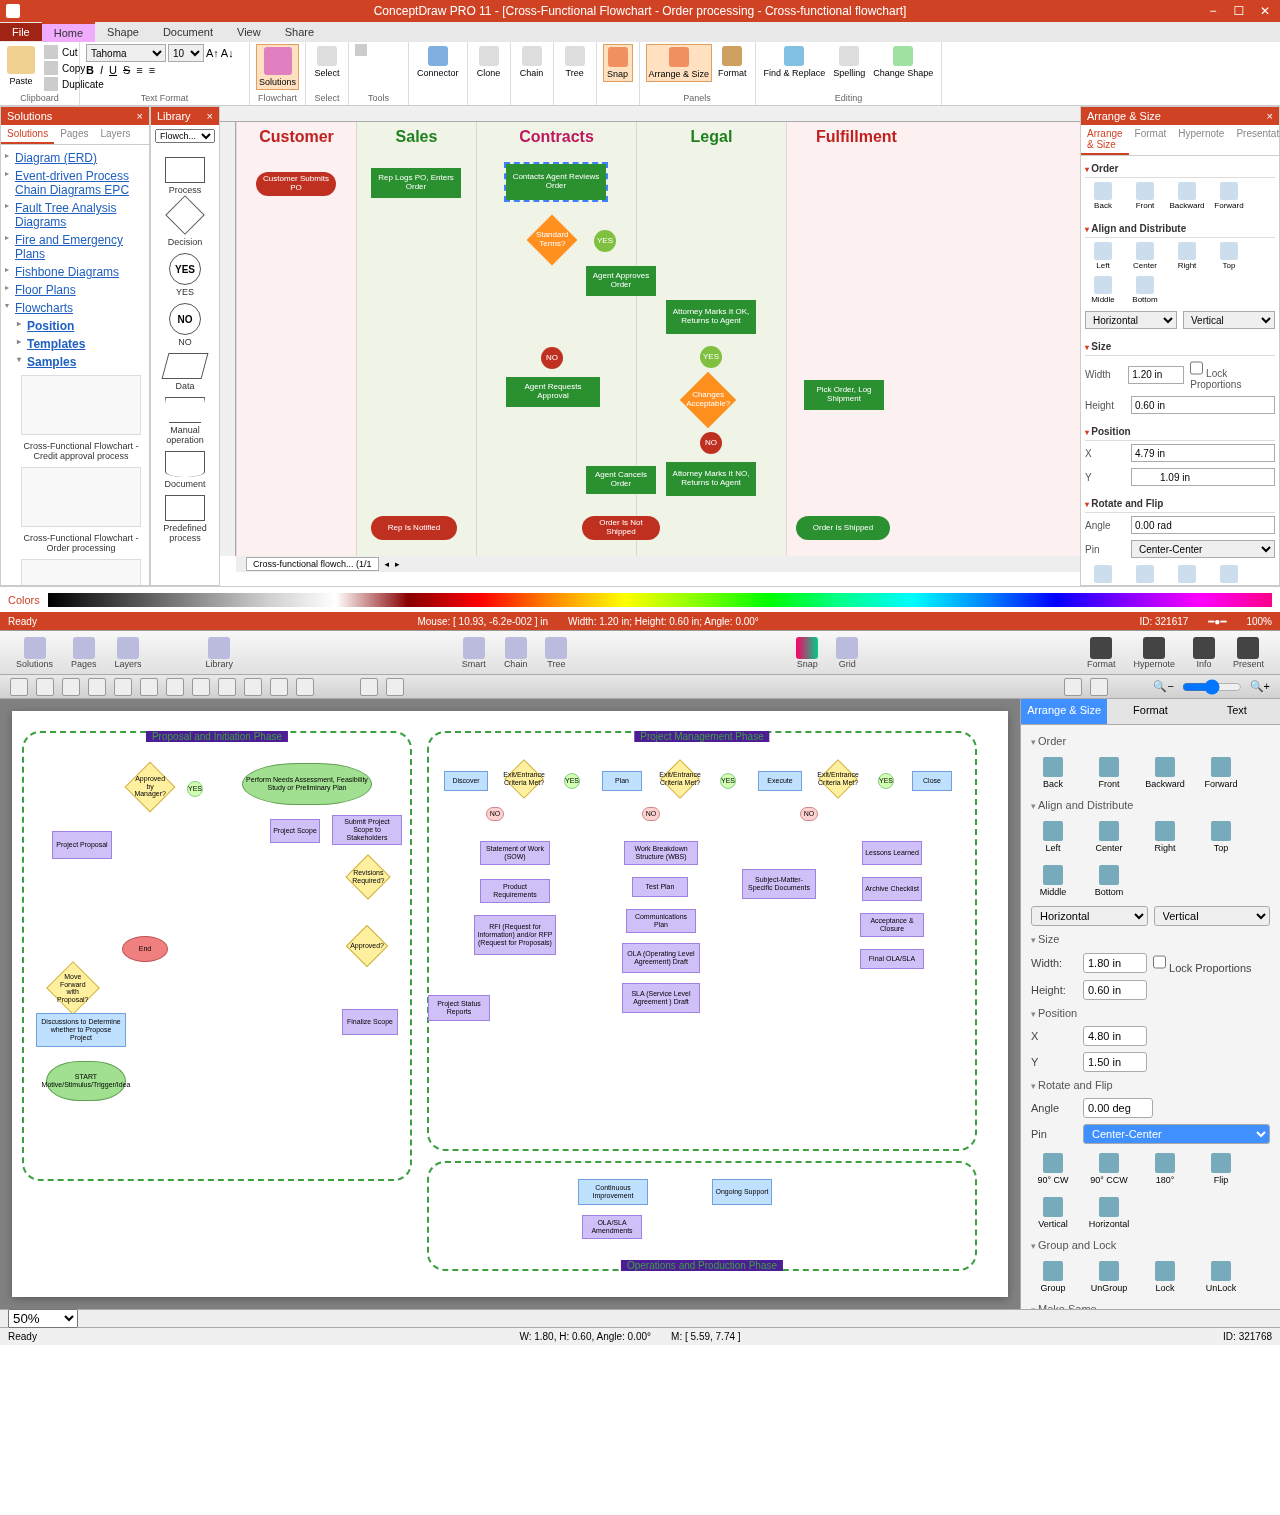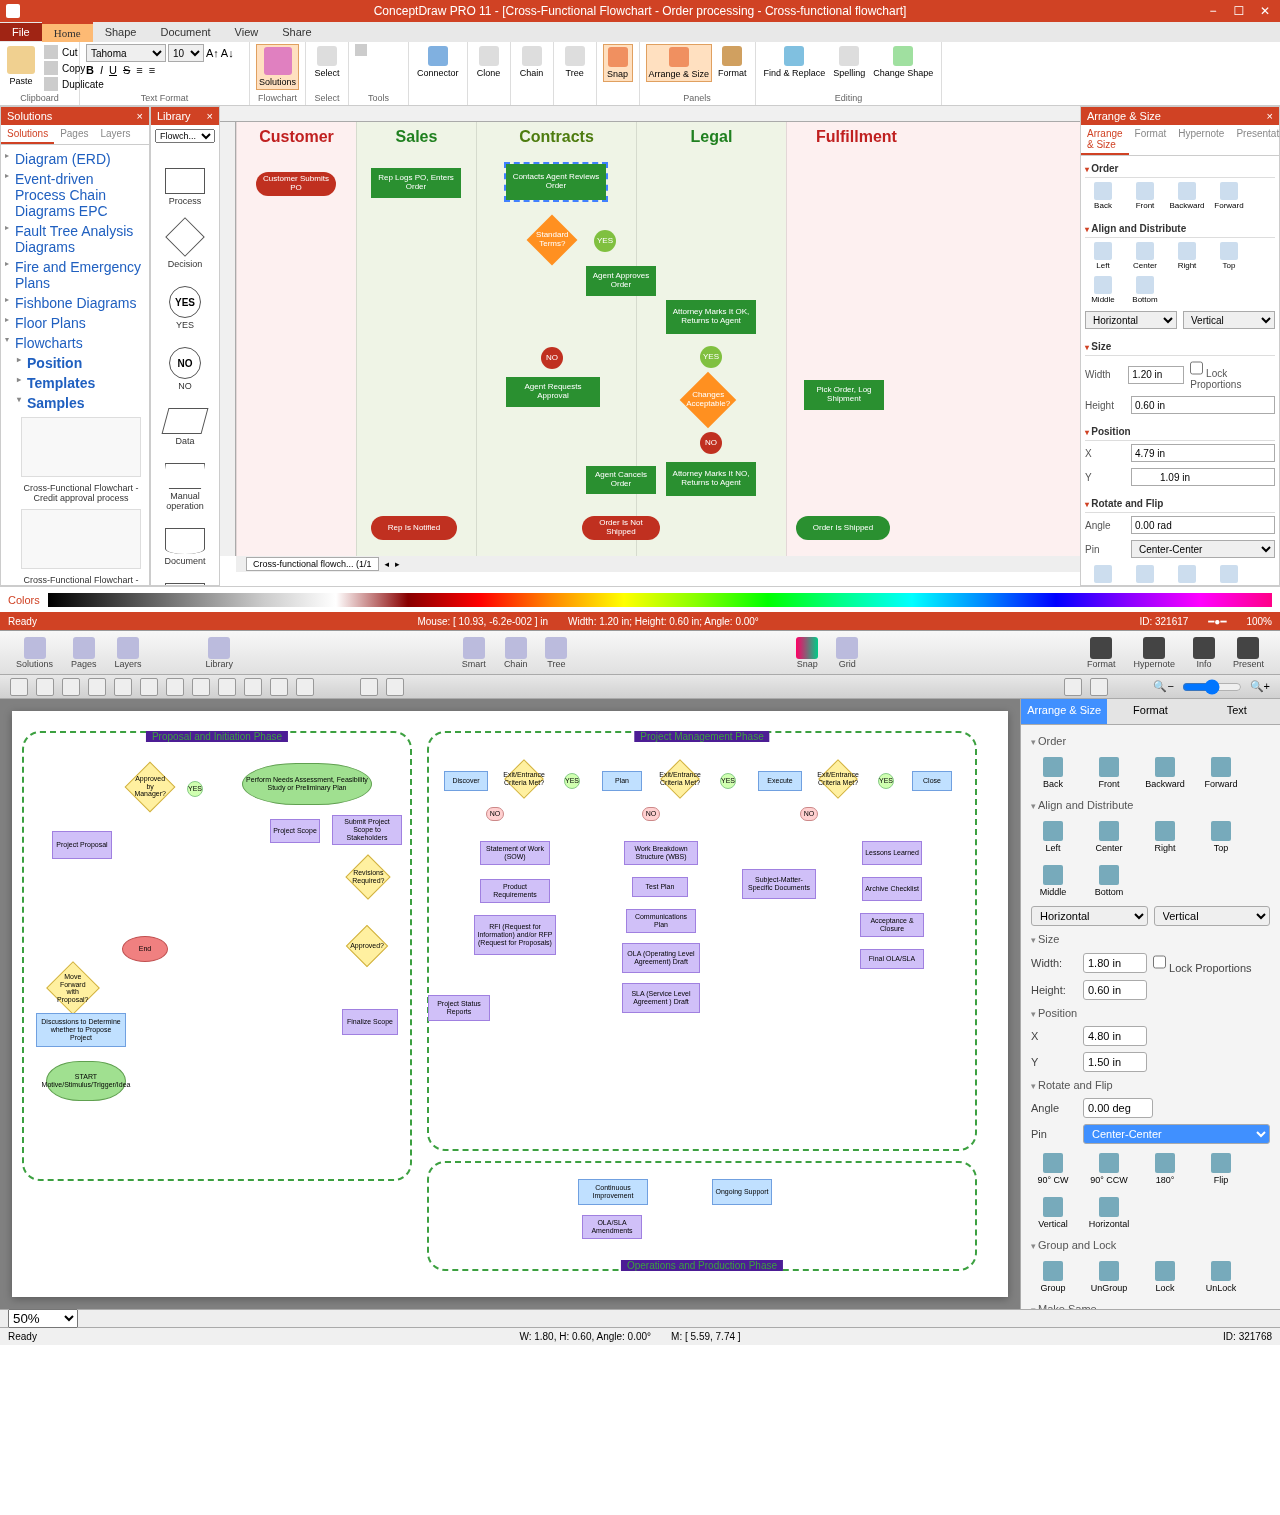--- a/index.html
+++ b/index.html
@@ -8,21 +8,21 @@
 
 .win-app { background: #f0f0f0; }
 .win-titlebar { height: 22px; background: #d04224; color: #fff; display: flex; align-items: center; justify-content: center; font-size: 12px; position: relative; }
 .win-titlebar .win-icon { position: absolute; left: 6px; width: 14px; height: 14px; background: #fff; border-radius: 2px; }
 .win-titlebar .win-ctrls { position: absolute; right: 4px; display: flex; gap: 4px; }
 .win-titlebar .win-ctrls span { width: 22px; height: 16px; display: inline-flex; align-items: center; justify-content: center; cursor: pointer; }
 
 .win-menubar { height: 20px; background: #e8e8e8; display: flex; align-items: center; padding-left: 0; }
 .win-menubar .file-tab { background: #a02414; color: #fff; padding: 3px 12px; font-size: 11px; }
 .win-menubar .tab { padding: 3px 12px; font-size: 11px; color: #333; cursor: pointer; }
-.win-menubar .tab.active { background: #fdba74; border-top: 2px solid #d04224; font-family: Liberation Serif, serif; }
+.win-menubar .tab.active { background: #f0abfc; border-top: 2px solid #d04224; }
 
 .win-ribbon { height: 64px; background: #fff; border-bottom: 1px solid #ccc; display: flex; }
 .ribbon-group { border-right: 1px solid #ddd; padding: 2px 6px; display: flex; flex-direction: column; justify-content: space-between; }
 .ribbon-group .label { text-align: center; font-size: 9px; color: #666; }
 .ribbon-group .items { display: flex; gap: 4px; align-items: flex-start; }
 .rb-btn { display: flex; flex-direction: column; align-items: center; font-size: 9px; padding: 2px; cursor: pointer; min-width: 30px; }
 .rb-btn .ico { width: 20px; height: 20px; background: #ddd; border-radius: 3px; margin-bottom: 2px; }
 .rb-btn.big .ico { width: 28px; height: 28px; }
 .rb-btn.highlight { background: #ffe0c0; border: 1px solid #e0a060; }
 .rb-small { display: flex; align-items: center; gap: 4px; font-size: 10px; padding: 1px 4px; cursor: pointer; }
@@ -32,46 +32,46 @@
 
 .win-body { display: flex; height: 480px; }
 .win-panel { background: #fff; border: 1px solid #ccc; display: flex; flex-direction: column; }
 .win-panel-hdr { background: #d04224; color: #fff; padding: 3px 6px; font-size: 11px; display: flex; justify-content: space-between; }
 .win-panel-tabs { display: flex; border-bottom: 1px solid #ccc; font-size: 10px; }
 .win-panel-tabs .pt { padding: 3px 6px; cursor: pointer; color: #888; }
 .win-panel-tabs .pt.active { color: #d04224; border-bottom: 2px solid #d04224; }
 
 .sol-panel { width: 150px; }
 .sol-list { flex: 1; overflow: auto; padding: 4px; }
-.sol-item { color: #2060c0; font-size: 14px; padding: 2px 0 2px 10px; cursor: pointer; position: relative; }
+.sol-item { color: #2060c0; font-size: 12px; padding: 2px 0 2px 10px; cursor: pointer; position: relative; text-decoration: underline; }
 .sol-item::before { content: "▸"; position: absolute; left: 0; font-size: 8px; color: #888; }
 .sol-item.exp::before { content: "▾"; }
 .sol-sub { padding-left: 12px; }
 .sol-thumb { width: 120px; height: 60px; background: #f8f8f8; border: 1px solid #ddd; margin: 4px auto; }
 .sol-thumb-label { font-size: 9px; text-align: center; color: #333; padding: 2px; }
 
 .lib-panel { width: 70px; }
 .lib-shapes { flex: 1; overflow: auto; padding: 4px; text-align: center; }
-.lib-shape { margin: 17px 0; }
+.lib-shape { margin: 6px 0; }
 .lib-shape .sh { width: 40px; height: 26px; margin: 0 auto 2px; border: 1.5px solid #555; background: #fff; }
 .lib-shape .sh.diamond { transform: rotate(45deg); width: 28px; height: 28px; }
 .lib-shape .sh.circle { border-radius: 50%; width: 32px; height: 32px; display: flex; align-items: center; justify-content: center; font-size: 10px; font-weight: bold; }
 .lib-shape .lbl { font-size: 9px; color: #333; }
 
 .canvas-area { flex: 1; background: #fff; position: relative; overflow: hidden; }
 .canvas-ruler-h { height: 16px; background: #f0f0f0; border-bottom: 1px solid #aaa; }
 .canvas-ruler-v { width: 16px; background: #f0f0f0; border-right: 1px solid #aaa; position: absolute; left: 0; top: 16px; bottom: 30px; }
 .canvas { position: absolute; left: 16px; top: 16px; right: 0; bottom: 30px; background: #fdf0f0; }
 .canvas-tabs { position: absolute; bottom: 14px; left: 16px; right: 0; height: 16px; background: #eee; display: flex; align-items: center; font-size: 9px; padding-left: 10px; gap: 6px; }
 
 .swim { position: absolute; top: 0; bottom: 0; border-left: 1px solid rgba(0,0,0,0.1); }
 .swim-hdr { text-align: center; font-size: 16px; font-weight: bold; padding: 6px 0; }
 .swim.customer { left: 0; width: 120px; } .swim.customer .swim-hdr { color: #c02020; }
 .swim.sales { left: 120px; width: 120px; background: rgba(200,255,200,0.25); } .swim.sales .swim-hdr { color: #208020; }
-.swim.contracts { left: 240px; width: 160px; background: rgba(200,255,200,0.25); } .swim.contracts .swim-hdr { color: #4d7c0f; }
+.swim.contracts { left: 240px; width: 160px; background: rgba(200,255,200,0.25); } .swim.contracts .swim-hdr { color: #be185d; }
 .swim.legal { left: 400px; width: 150px; background: rgba(200,255,200,0.25); } .swim.legal .swim-hdr { color: #208020; }
 .swim.fulfillment { left: 550px; width: 140px; } .swim.fulfillment .swim-hdr { color: #c02020; }
 
 .node { position: absolute; color: #fff; font-size: 8px; text-align: center; display: flex; align-items: center; justify-content: center; padding: 2px; line-height: 1.1; }
 .node.term { background: #c03020; border-radius: 12px; height: 24px; }
 .node.proc { background: #2a9030; }
 .node.proc.sel { outline: 2px dashed #4080ff; }
 .node.dec { background: #ff9020; transform: rotate(45deg); }
 .node.dec span { transform: rotate(-45deg); display: block; }
 .node.yn { background: #80c040; border-radius: 50%; width: 22px; height: 22px; font-size: 8px; }

